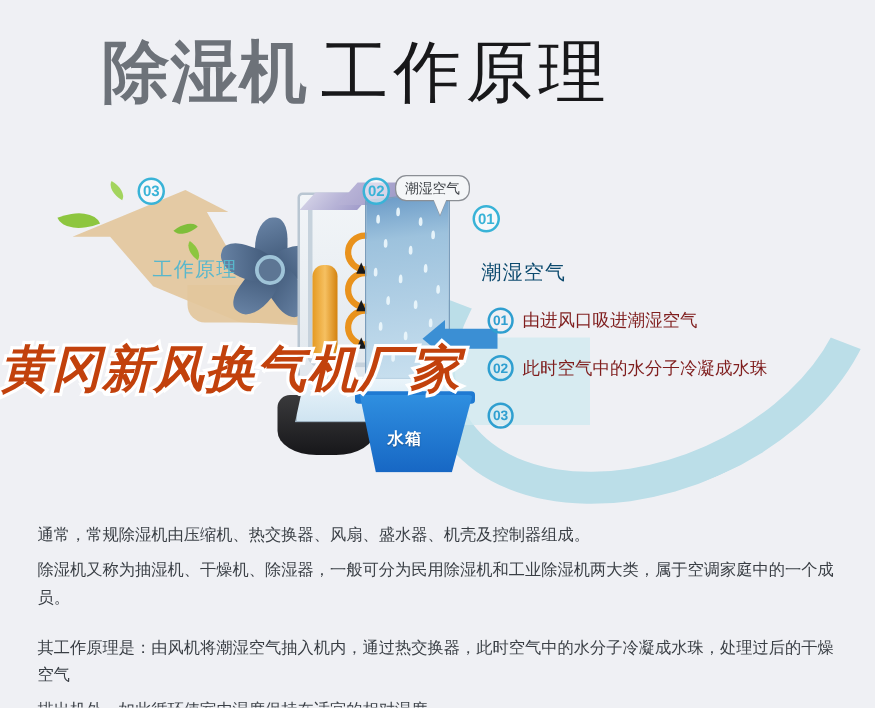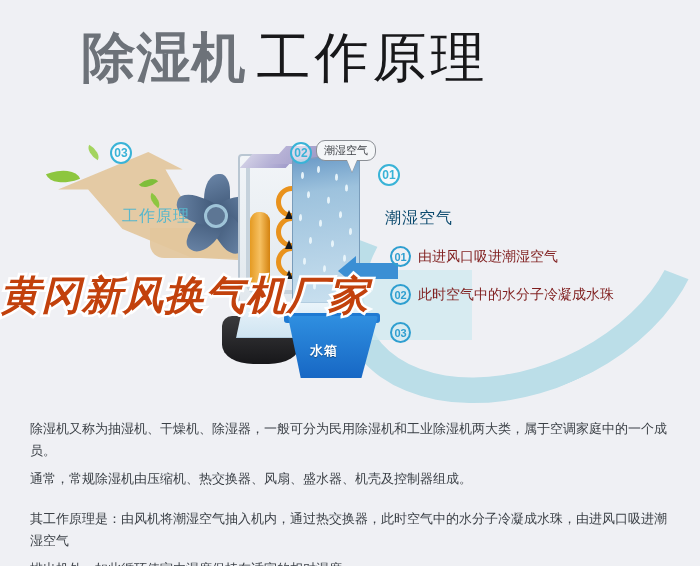--- a/index.html
+++ b/index.html
@@ -338,20 +338,20 @@
       <span class="step-txt">此时空气中的水分子冷凝成水珠</span>
     </div>
     <div class="step">
       <span class="step-num">03</span>
     </div>
   </div>
 
   <div class="watermark">黄冈新风换气机厂家</div>
 
   <div class="copy">
+    <p>通常，常规除湿机由压缩机、热交换器、风扇、盛水器、机壳及控制器组成。</p>
     <p>除湿机又称为抽湿机、干燥机、除湿器，一般可分为民用除湿机和工业除湿机两大类，属于空调家庭中的一个成员。</p>
-    <p>通常，常规除湿机由压缩机、热交换器、风扇、盛水器、机壳及控制器组成。</p>
     <div class="gap"></div>
-    <p>其工作原理是：由风机将潮湿空气抽入机内，通过热交换器，此时空气中的水分子冷凝成水珠，由进风口吸进潮湿空气</p>
+    <p>其工作原理是：由风机将潮湿空气抽入机内，通过热交换器，此时空气中的水分子冷凝成水珠，处理过后的干燥空气</p>
     <p>排出机外，如此循环使室内湿度保持在适宜的相对湿度。</p>
   </div>
 
 </div>
 
 </body></html>

